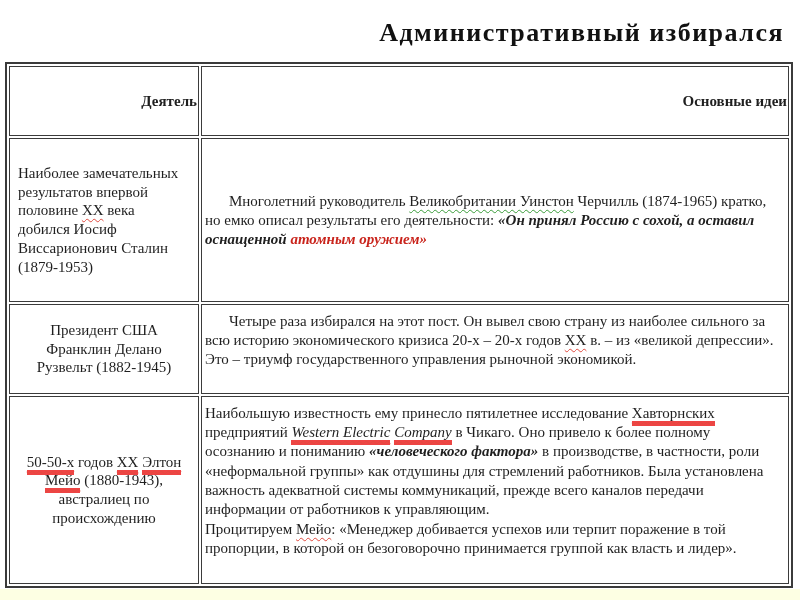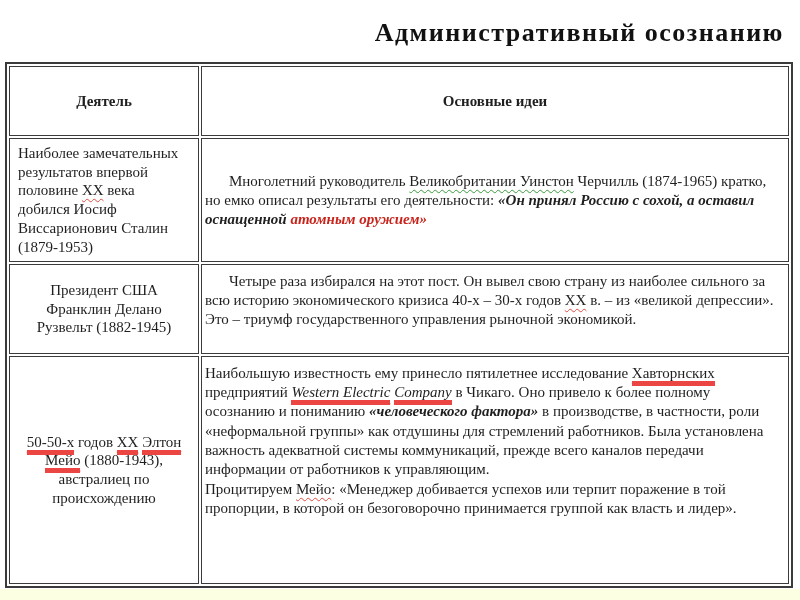--- a/index.html
+++ b/index.html
@@ -34,25 +34,25 @@
     background: #ffffff;
   }
   col.c1 { width: 190px; }
   table.content th, table.content td {
     border: 1px solid #3b3b3b;
     background: #ffffff;
   }
   th {
     font-size: 15px;
     font-weight: bold;
-    text-align: center;
+    text-align: right;
     vertical-align: middle;
     height: 66px;
   }
-  tr.row-0 { height: 124px; border-radius: 26px; }
+  tr.row-0 { height: 164px; border-radius: 26px; }
   tr.row-1 { height: 90px; margin-left: 38px; }
 
   td.person {
     font-size: 15px;
     line-height: 1.25;
     text-align: center;
     vertical-align: middle;
     padding: 4px 8px;
   }
   td.person.left-align { text-align: left; }
@@ -93,21 +93,21 @@
     left: 0; right: 0; bottom: 0;
     height: 11px;
     background: #fdffe3;
   }
 </style>
 </head>
 <body>
 
 <div class="slide">
 
-  <div class="slide-title">Административный осознанию</div>
+  <div class="slide-title">Административный избирался</div>
 
   <table class="content">
     <colgroup>
         <col class="c1">
         <col class="c2">
       </colgroup>
     <tbody>
       <tr>
         <th>Деятель</th>
         <th>Основные идеи</th>
@@ -120,21 +120,21 @@
         <td class="ideas v-mid">
           <p class="ind"><span>Многолетний руководитель </span><span class="sp-green">Великобритании Уинстон</span><span> Черчилль (1874-1965) кратко, но емко описал результаты его деятельности: </span><span class="bi">«Он принял Россию с сохой, а оставил оснащенной </span><span class="bi red">атомным оружием»</span></p>
         </td>
       </tr>
 
       <tr class="row-1">
         <td class="person">
           <div><span>Президент США Франклин Делано Рузвельт (1882-1945)</span></div>
         </td>
         <td class="ideas">
-          <p class="ind"><span>Четыре раза избирался на этот пост. Он вывел свою страну из наиболее сильного за всю историю экономического кризиса 40-х – 30-х годов </span><span class="sp-red">XX</span><span> в. – из «великой депрессии». Это – триумф государственного управления рыночной экономикой.</span></p>
+          <p class="ind"><span>Четыре раза избирался на этот пост. Он вывел свою страну из наиболее сильного за всю историю экономического кризиса 20-х – 20-х годов </span><span class="sp-red">XX</span><span> в. – из «великой депрессии». Это – триумф государственного управления рыночной экономикой.</span></p>
         </td>
       </tr>
 
       <tr class="row-2">
         <td class="person">
           <div><span class="u sp-red">50-50-х</span><span> годов </span><span class="u sp-red">XX</span><span> </span><span class="u sp-red">Элтон Мейо</span><span> (1880-1943), австралиец по происхождению</span></div>
         </td>
         <td class="ideas">
           <p><span> Наибольшую известность ему принесло пятилетнее исследование </span><span class="u sp-red">Хавторнских</span><span> предприятий </span><span class="i u sp-red">Western Electric</span><span> </span><span class="i u sp-red">Company</span><span> в Чикаго. Оно привело к более полному осознанию и пониманию </span><span class="bi">«человеческого фактора»</span><span> в производстве, в частности, роли «неформальной группы» как отдушины для стремлений работников. Была установлена важность адекватной системы коммуникаций, прежде всего каналов передачи информации от работников к управляющим.</span></p>
           <p><span>Процитируем </span><span class="sp-red">Мейо</span><span>: «Менеджер добивается успехов или терпит поражение в той пропорции, в которой он безоговорочно принимается группой как власть и лидер».</span></p>

